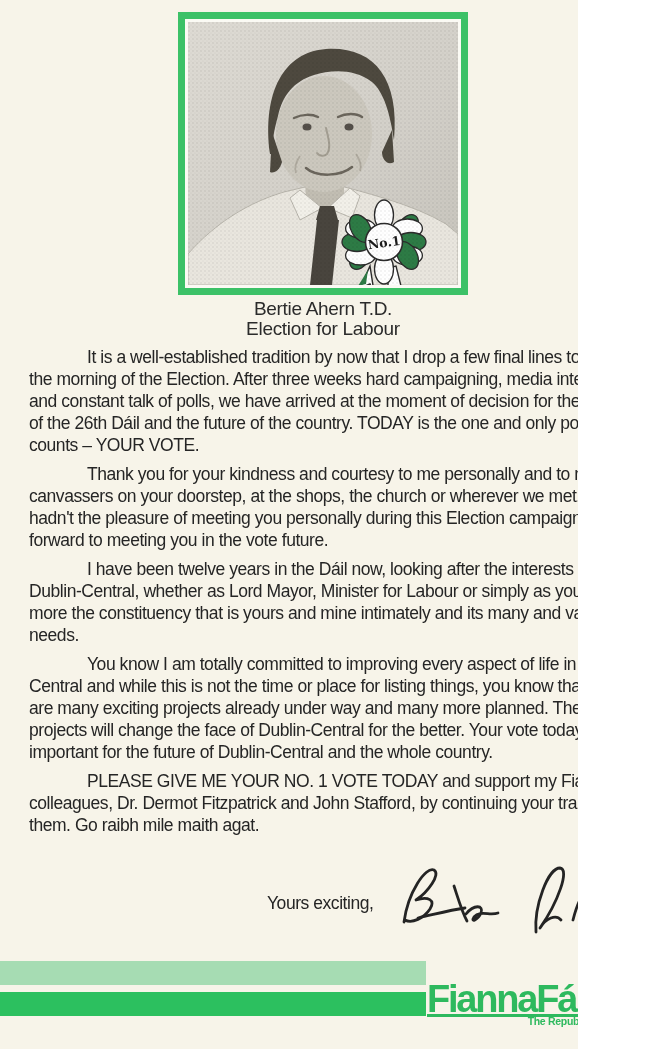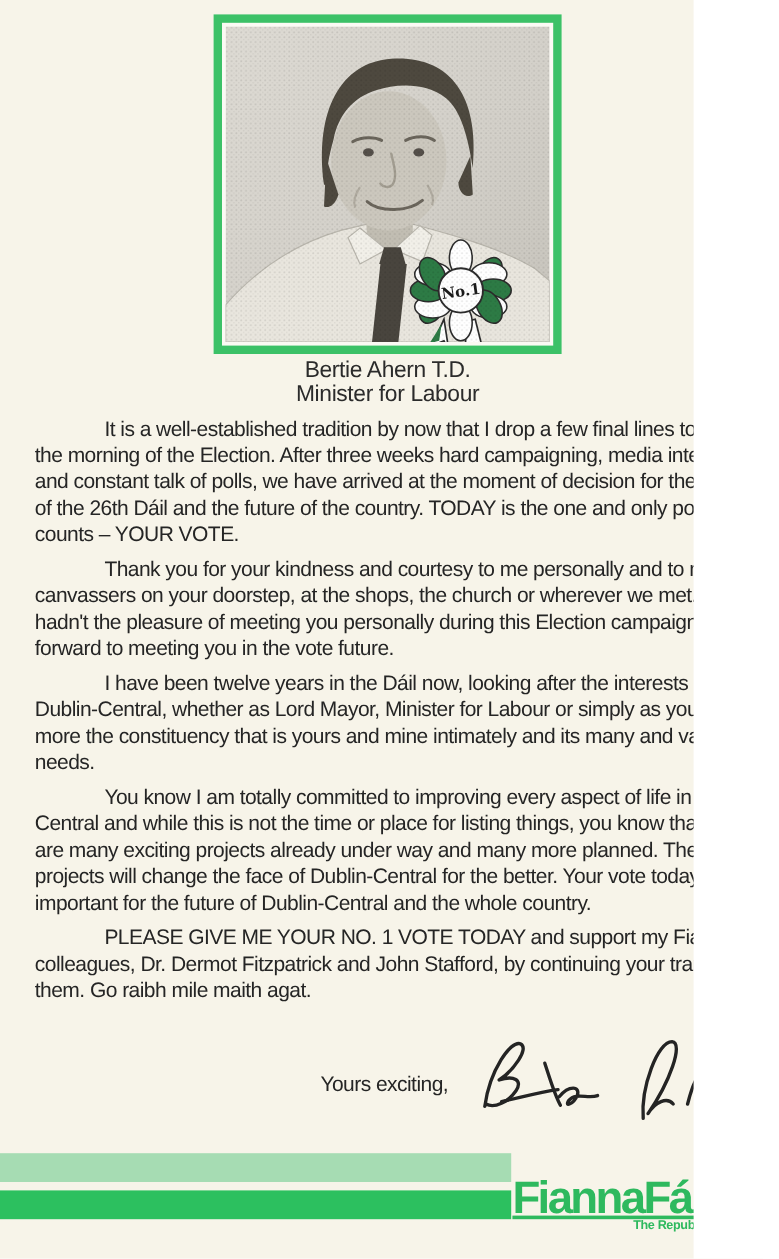--- a/index.html
+++ b/index.html
@@ -124,21 +124,21 @@
         <circle cx="0" cy="0" r="18.5" fill="#fff" stroke="#2c2c2c" stroke-width="1.6"></circle>
         <text x="0" y="5" text-anchor="middle" transform="rotate(-8)" font-family="'DejaVu Serif', serif" font-size="12.5" font-weight="bold" fill="#1c1c1c">No.1</text>
       </g>
 
       <rect x="0" y="0" width="270" height="263" fill="url(#ht)"></rect>
     </svg>
   </div>
 
   <div class="photo-caption">
     <div>Bertie Ahern T.D.</div>
-    <div>Minister for Labour</div>
+    <div>Election for Labour</div>
   </div>
 
   <div class="letter">
     <p class="para">It is a well-established tradition by now that I drop a few final lines to you on the morning of the Election. After three weeks hard campaigning, media interviews and constant talk of polls, we have arrived at the moment of decision for the future of the 26th Dáil and the future of the country. TODAY is the one and only poll that counts – YOUR VOTE.</p>
     <p class="para">Thank you for your kindness and courtesy to me personally and to my canvassers on your doorstep, at the shops, the church or wherever we met. If I hadn't the pleasure of meeting you personally during this Election campaign, I look forward to meeting you in the vote future.</p>
     <p class="para">I have been twelve years in the Dáil now, looking after the interests of Dublin-Central, whether as Lord Mayor, Minister for Labour or simply as your T.D. I more the constituency that is yours and mine intimately and its many and varied needs.</p>
     <p class="para">You know I am totally committed to improving every aspect of life in Dublin-Central and while this is not the time or place for listing things, you know that there are many exciting projects already under way and many more planned. These projects will change the face of Dublin-Central for the better. Your vote today is very important for the future of Dublin-Central and the whole country.</p>
     <p class="para">PLEASE GIVE ME YOUR NO. 1 VOTE TODAY and support my Fianna Fáil colleagues, Dr. Dermot Fitzpatrick and John Stafford, by continuing your transfers to them. Go raibh mile maith agat.</p>
   </div>
 

